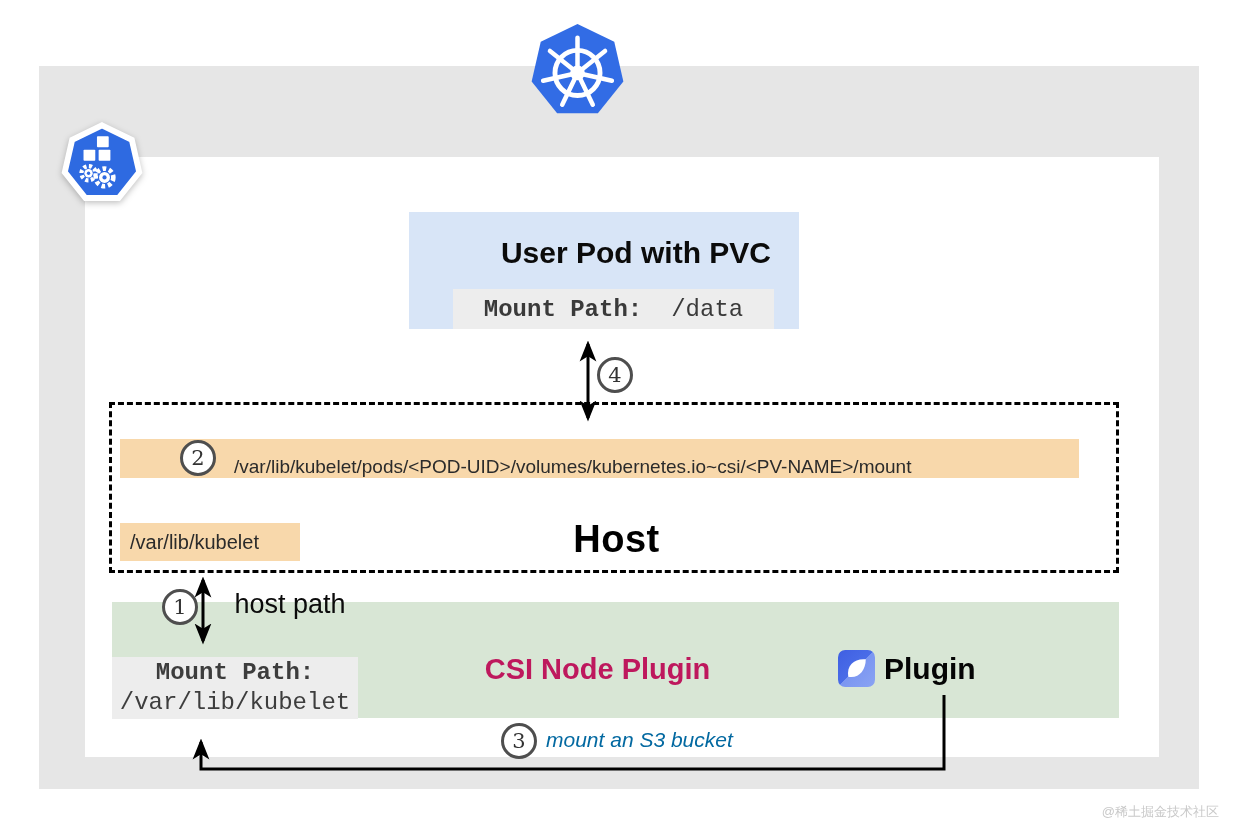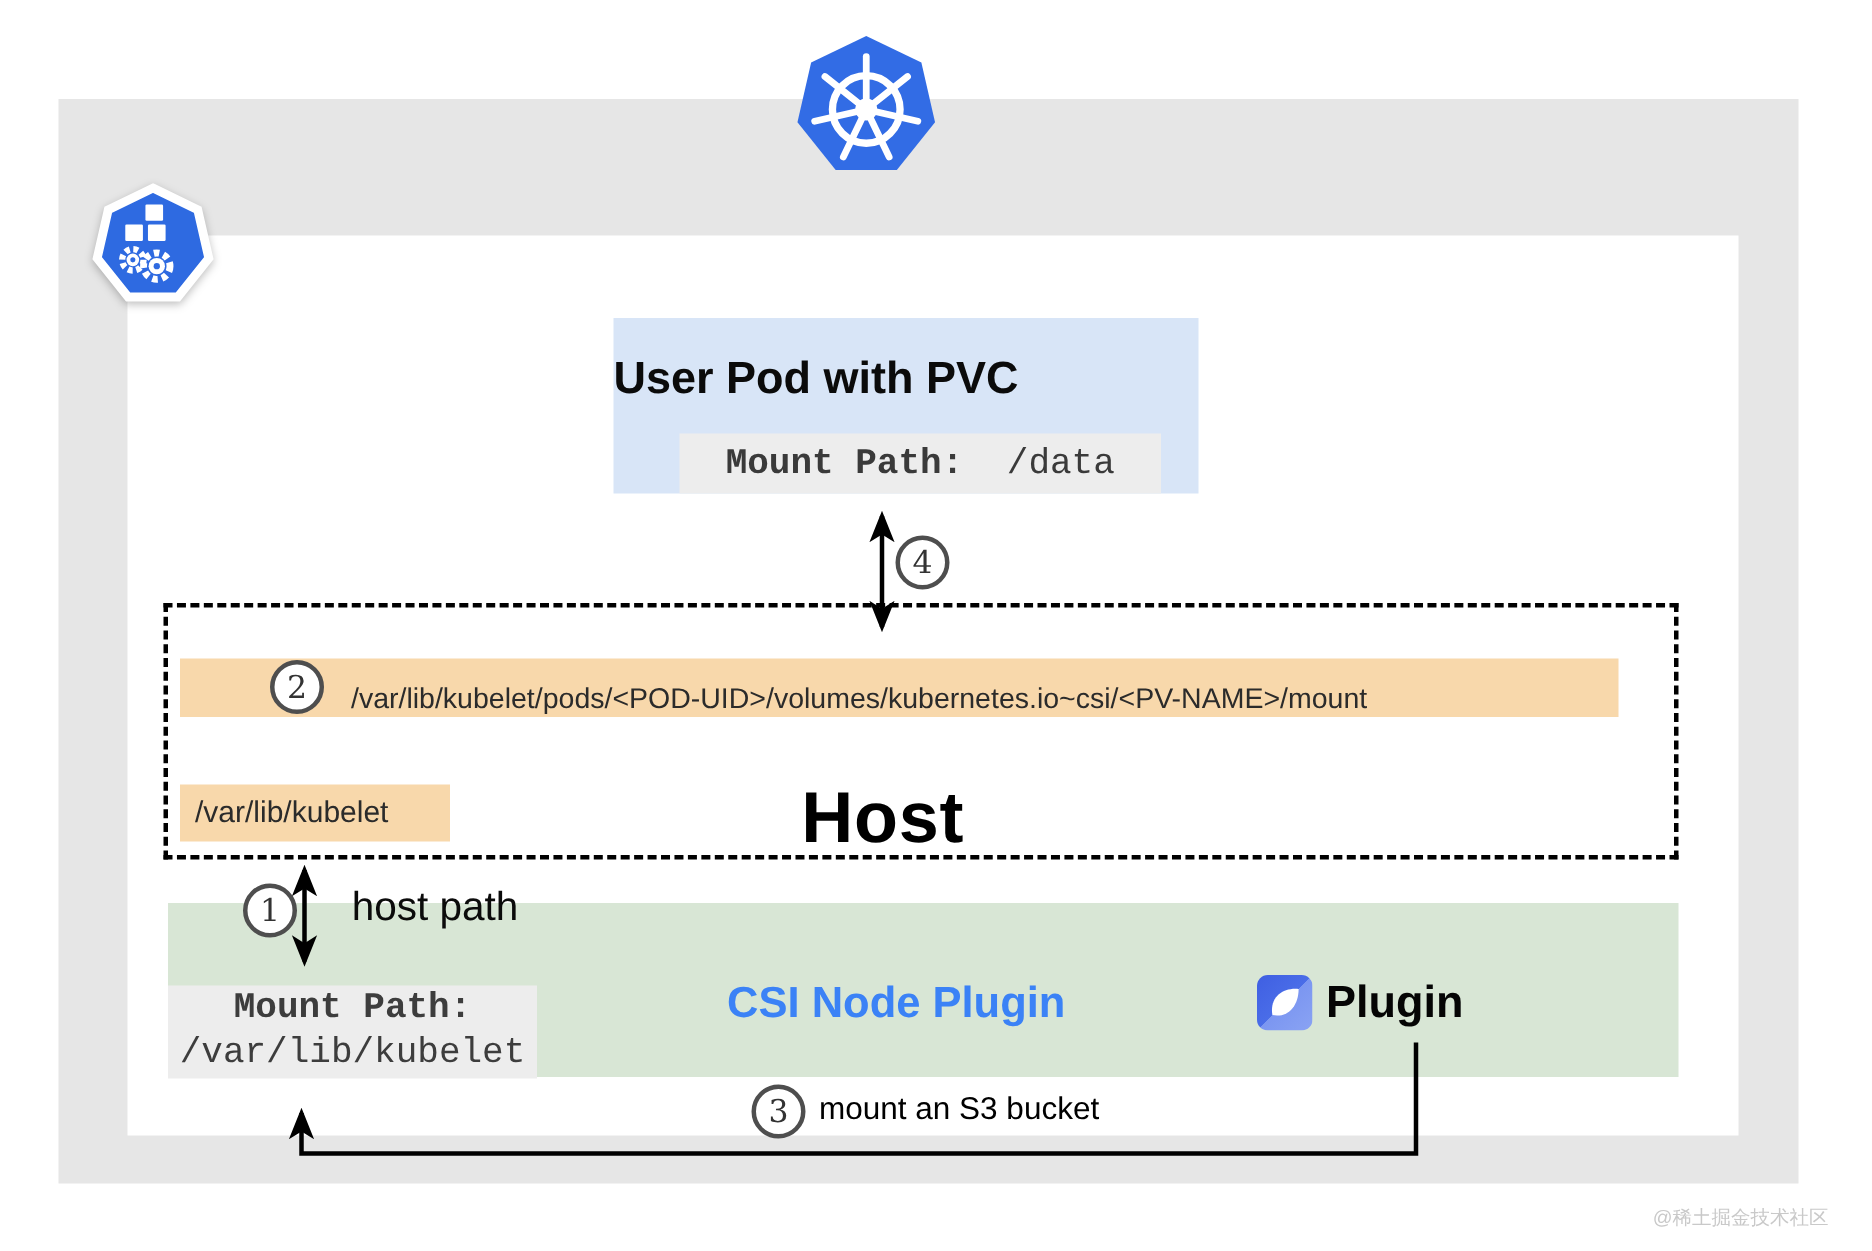--- a/index.html
+++ b/index.html
@@ -8,54 +8,54 @@
   .abs{position:absolute;}
 
   .outer-gray{left:39px;top:66px;width:1160px;height:723px;background:#e6e6e6;z-index:1;}
   .inner-white{left:85px;top:157px;width:1074px;height:600px;background:#ffffff;z-index:2;}
 
   .k8s-logo{left:527px;top:22px;width:101px;height:98px;z-index:4;}
   .kubelet-logo{left:60px;top:121px;width:84px;height:86px;z-index:4;
                 filter:drop-shadow(0 2px 3px rgba(0,0,0,.25));}
 
   .pod-box{left:409px;top:212px;width:390px;height:117px;background:#d8e5f7;z-index:3;}
-  .pod-title{left:409px;top:236px;width:362px;text-align:left;font-size:30px;font-weight:bold;
+  .pod-title{left:409px;top:236px;width:362px;text-align:right;font-size:30px;font-weight:bold;
              color:#0b0b0b;z-index:4;}
   .pod-mount{left:453px;top:289px;width:321px;height:40px;background:#ededed;z-index:4;
              display:flex;align-items:center;justify-content:center;
              font-family:"Liberation Mono",monospace;font-size:24px;color:#3a3a3a;white-space:pre;}
   .pod-mount .lbl{font-weight:bold;}
   .pod-mount .val{margin-left:29px;}
 
   .host-box{left:109px;top:402px;width:1010px;height:171px;border:3px dashed #000;
             box-sizing:border-box;background:transparent;z-index:3;}
-  .host-title{left:516px;top:518px;width:145px;text-align:center;font-size:48px;font-weight:bold;
+  .host-title{left:544px;top:518px;width:145px;text-align:center;font-size:38px;font-weight:bold;
               color:#000;z-index:4;letter-spacing:.5px;}
 
   .orange-bar{left:120px;top:439px;width:959px;height:39px;background:#f8d8ab;z-index:3;}
   .orange-bar-text{left:234px;top:439px;height:55px;display:flex;align-items:center;
                    font-size:19px;color:#2b2b2b;z-index:4;}
   .orange-small{left:120px;top:523px;width:180px;height:38px;background:#f8d8ab;z-index:3;
                 display:flex;align-items:center;padding-left:10px;box-sizing:border-box;
                 font-size:20px;color:#2b2b2b;}
 
   .green-box{left:112px;top:602px;width:1007px;height:116px;background:#d8e6d5;z-index:3;}
   .plugin-title{left:420px;top:653px;width:355px;text-align:center;font-size:29px;font-weight:bold;
-                color:#3b82f6;z-index:4;}
+                color:#be185d;z-index:4;}
   .geesefs-icon{left:838px;top:650px;width:37px;height:37px;z-index:4;}
   .geesefs-label{left:884px;top:652px;font-size:30px;font-weight:bold;color:#050505;z-index:4;}
 
   .csi-mount{left:112px;top:657px;width:246px;height:62px;background:#ededed;z-index:4;
              display:flex;flex-direction:column;align-items:center;justify-content:center;
              font-family:"Liberation Mono",monospace;font-size:24px;line-height:30px;color:#3d3d3d;}
   .csi-mount .lbl{font-weight:bold;}
 
   .step-text{left:212px;top:590px;width:156px;text-align:center;font-size:27px;line-height:28px;
              color:#0b0b0b;z-index:6;}
-  .s3-text{left:546px;top:728px;font-size:21px;color:#000000;z-index:6;}
+  .s3-text{left:546px;top:728px;font-size:21px;color:#0369a1;z-index:6;font-style:italic;}
 
   .circle-badge{width:30px;height:30px;border:3px solid #4e4e4e;border-radius:50%;background:#fff;
                 color:#333;font-family:"DejaVu Serif",serif;font-size:21px;
                 display:flex;align-items:center;justify-content:center;z-index:6;}
   #badge1{left:162px;top:589px;}
   #badge2{left:180px;top:440px;}
   #badge3{left:501px;top:723px;}
   #badge4{left:597px;top:357px;}
 
   #arrow-layer{left:0;top:0;width:1248px;height:834px;z-index:5;pointer-events:none;}

